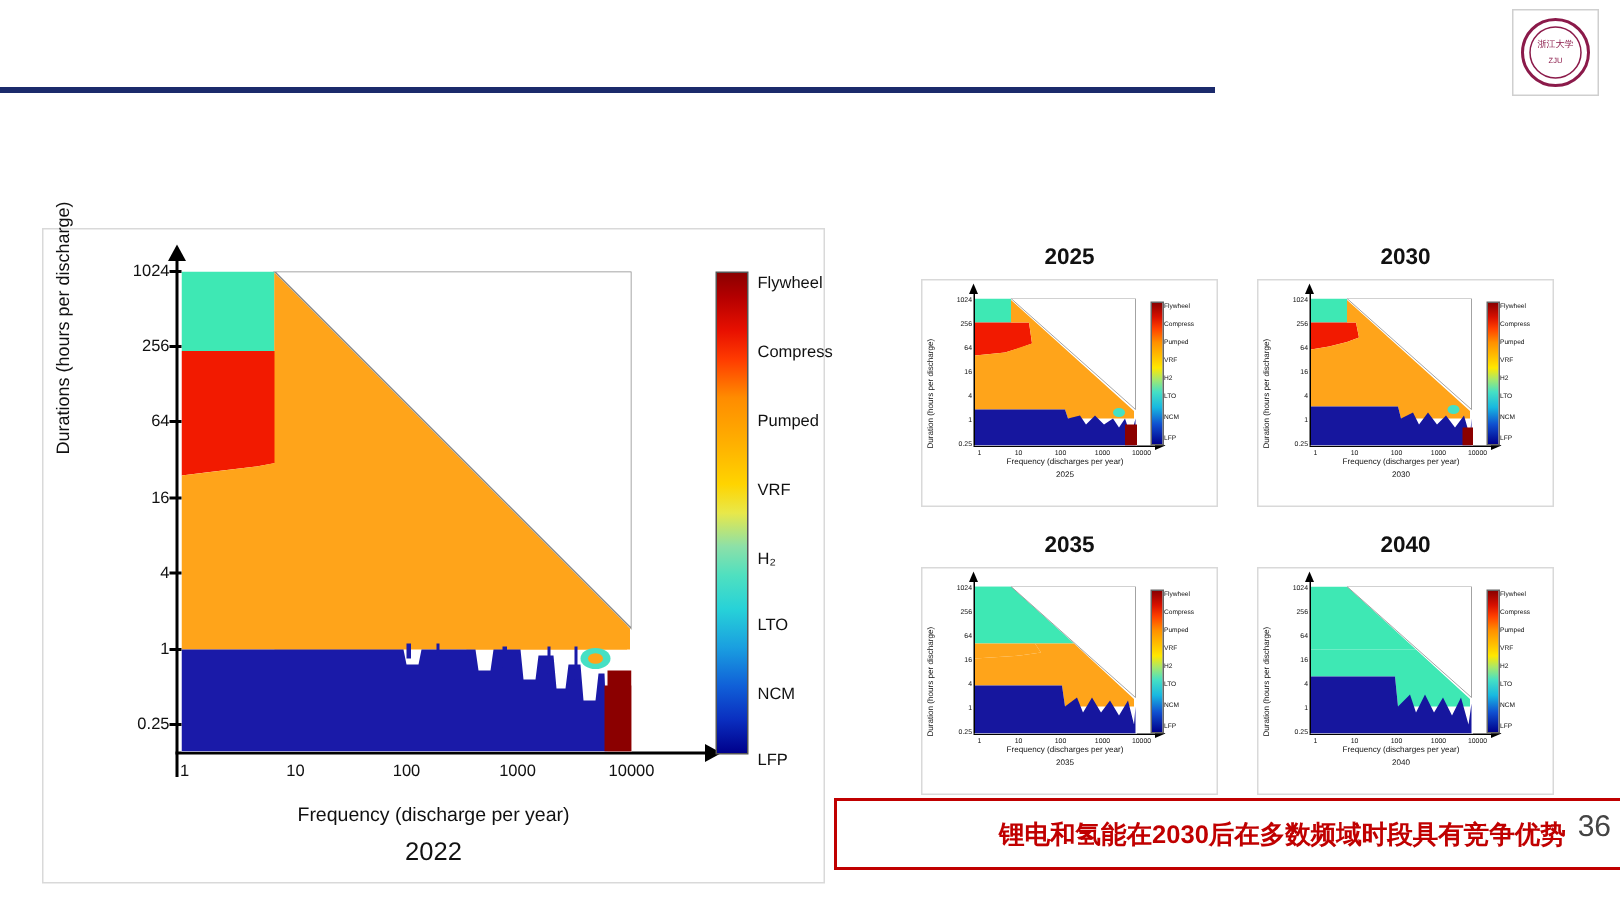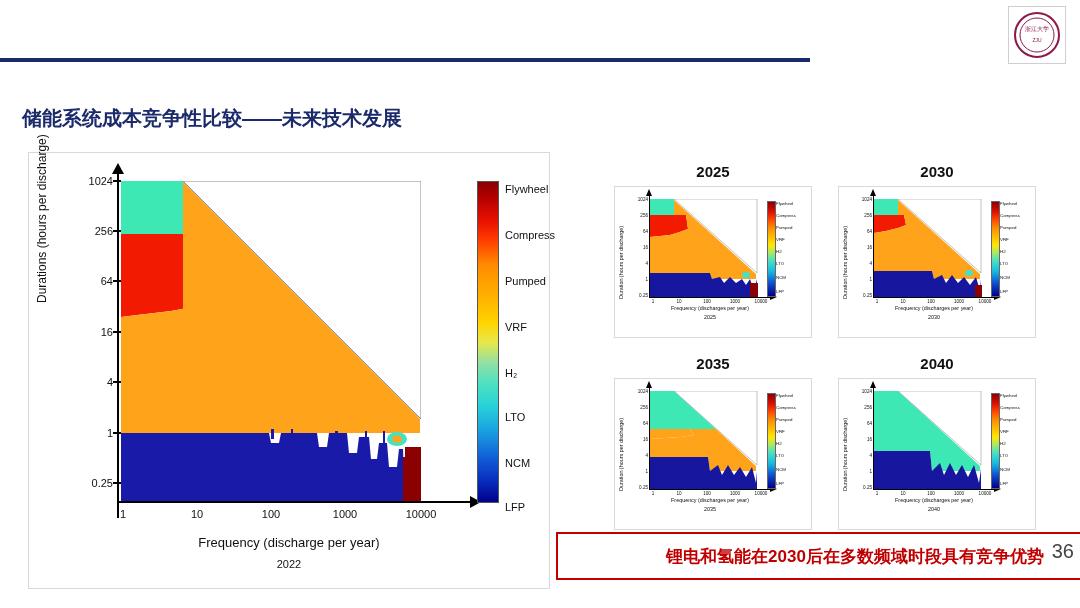--- a/index.html
+++ b/index.html
@@ -97,21 +97,21 @@
     text-align: center;
     font-size: 13px;
     color: #111;
   }
   .mc-year {
     position: absolute;
     left: 0;
     top: 405px;
     width: 100%;
     text-align: center;
-    font-size: 11px;
+    font-size: 17px;
     color: #111;
   }
   .plot-area {
     position: absolute;
     left: 92px;
     top: 28px;
     width: 300px;
     height: 320px;
     background: #ffffff;
   }
@@ -330,21 +330,20 @@
 
   <div class="logo">
     <svg width="50" height="50" viewBox="0 0 50 50">
       <circle cx="25" cy="25" r="22" fill="none" stroke="#8b1a4a" stroke-width="2"></circle>
       <circle cx="25" cy="25" r="17" fill="none" stroke="#8b1a4a" stroke-width="1"></circle>
       <text x="25" y="21" font-size="6" fill="#8b1a4a" text-anchor="middle" font-family="'Liberation Sans', sans-serif">浙江大学</text>
       <text x="25" y="32" font-size="5" fill="#8b1a4a" text-anchor="middle" font-family="'Liberation Sans', sans-serif">ZJU</text>
     </svg>
   </div>
 
-  <div class="subtitle">储能系统成本竞争性比较——未来技术发展</div>
 
   <div class="main-chart">
 
     <div class="mc-ylabel">Durations (hours per discharge)</div>
     <div class="mc-xlabel">Frequency (discharge per year)</div>
     <div class="mc-year">2022</div>
 
     <div class="axis-line-y"></div>
     <div class="axis-line-x"></div>
     <div class="arrow-up"></div>

